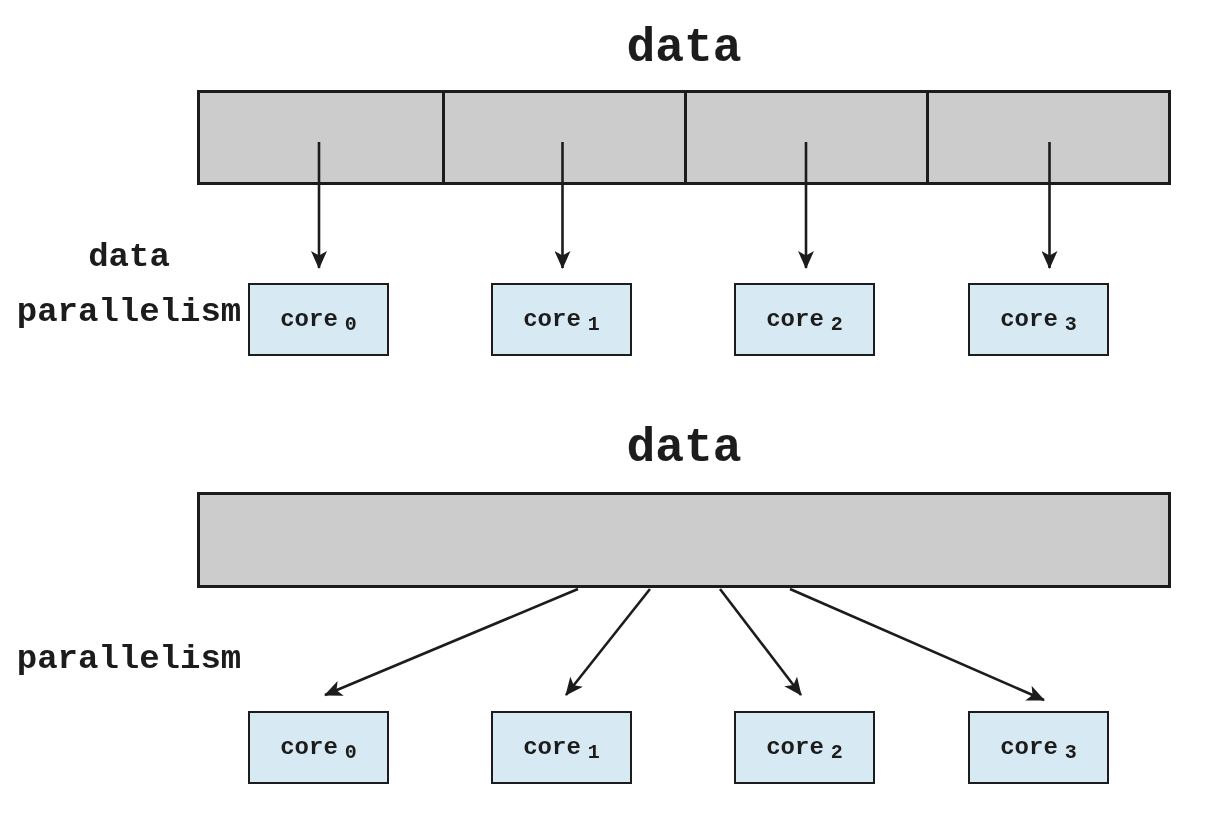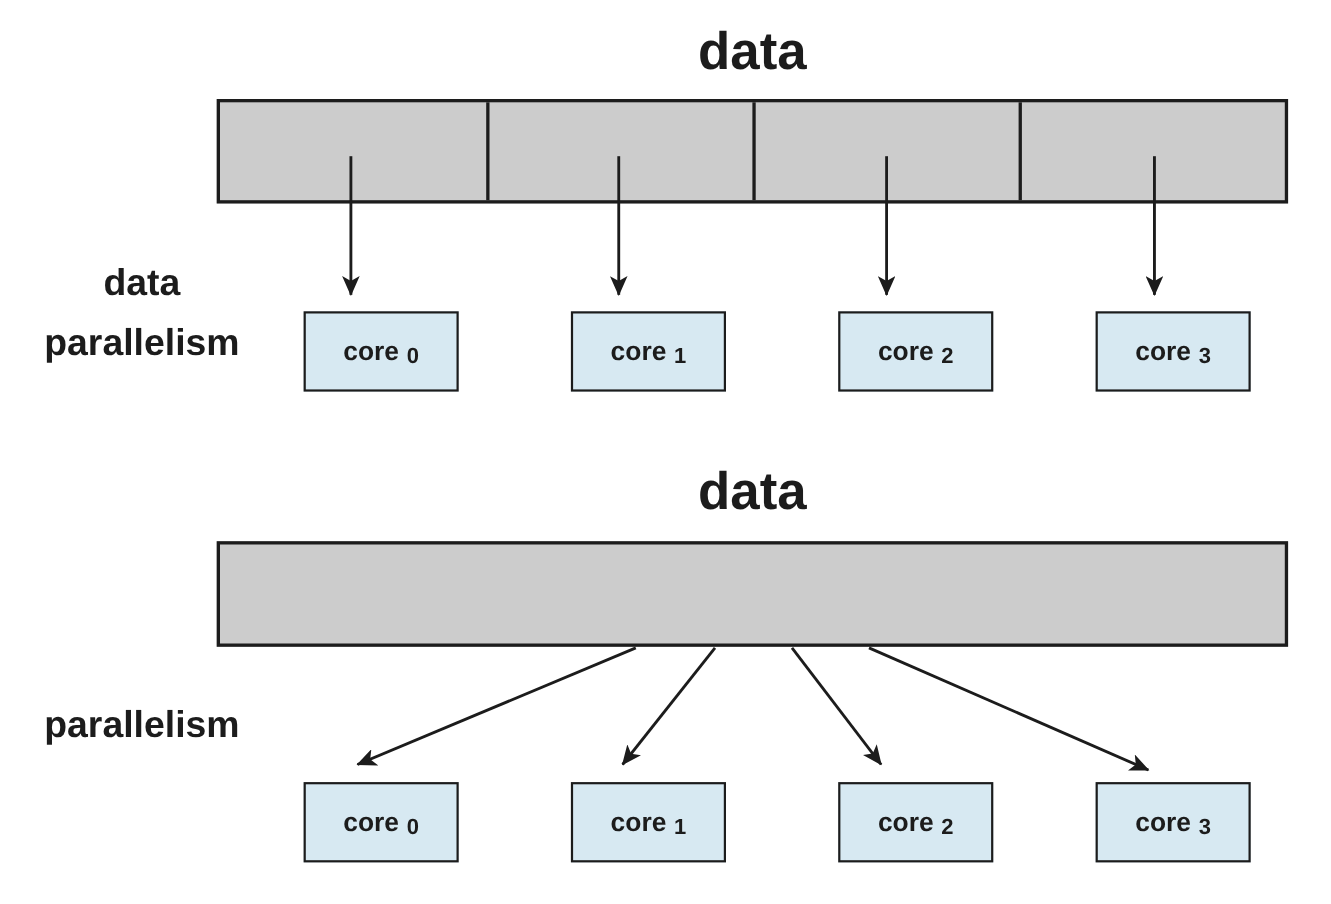--- a/index.html
+++ b/index.html
@@ -5,21 +5,21 @@
   :root{
     --bar-fill:#cccccc;
     --core-fill:#d7e9f2;
     --stroke:#1c1c1c;
   }
   html,body{margin:0;padding:0;background:#ffffff;}
   .canvas{
     position:relative;
     width:1210px;height:822px;
     background:#ffffff;
-    font-family:Liberation Sans, sans-serif;
+    font-family:Liberation Mono, monospace;
     color:var(--stroke);
     overflow:hidden;
   }
   .bar-title{
     position:absolute;left:197px;width:974px;
     text-align:center;
     font-size:48px;font-weight:600;line-height:48px;
     letter-spacing:0px;
   }
   .title-top{top:24px;}
@@ -40,21 +40,21 @@
     position:absolute;left:9px;width:240px;
     text-align:center;
     font-size:34px;font-weight:600;line-height:55px;
   }
   .label-top{top:230px;}
   .label-bottom{top:632px;}
   .core-box{
     position:absolute;width:137px;height:69px;
     background:var(--core-fill);
     border:2.5px solid var(--stroke);
-    display:flex;align-items:center;justify-content:center;margin-left:28px;
+    display:flex;align-items:center;justify-content:center;
   }
   .row-top{top:283px;}
   .row-bottom{top:711px;}
   .col-0{left:248px;} .col-1{left:491px;} .col-2{left:734px;} .col-3{left:968px;}
   .core-word{font-size:24px;font-weight:600;}
   .core-sub{
     font-size:20px;font-weight:600;
     margin-left:7px;transform:translateY(5px);display:inline-block;
   }
   svg.arrows{

